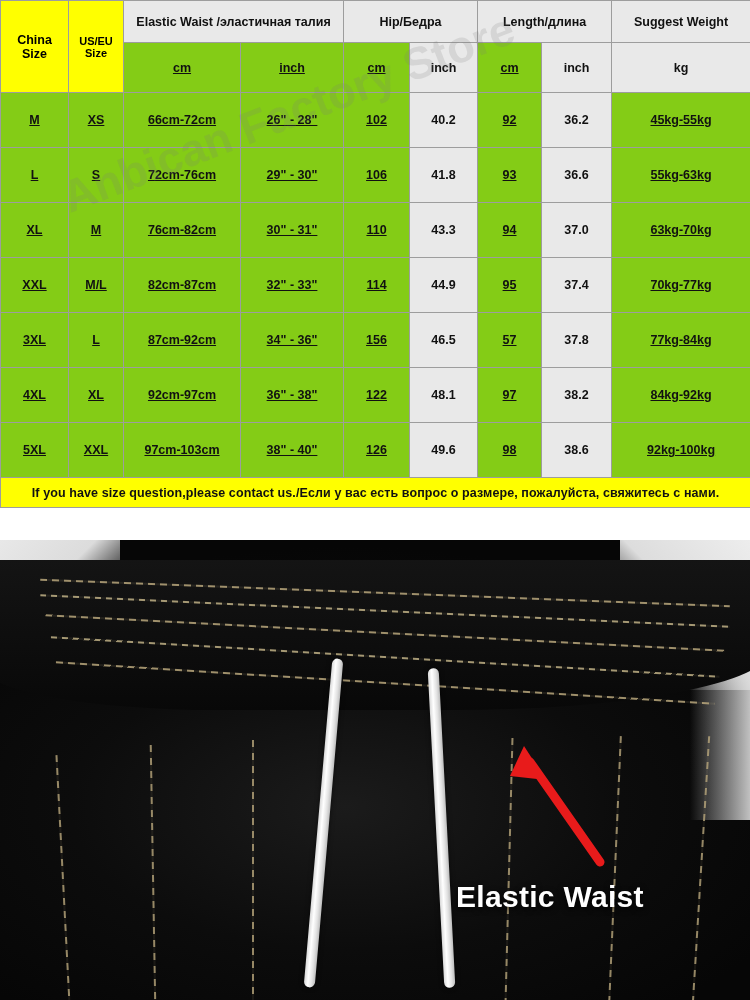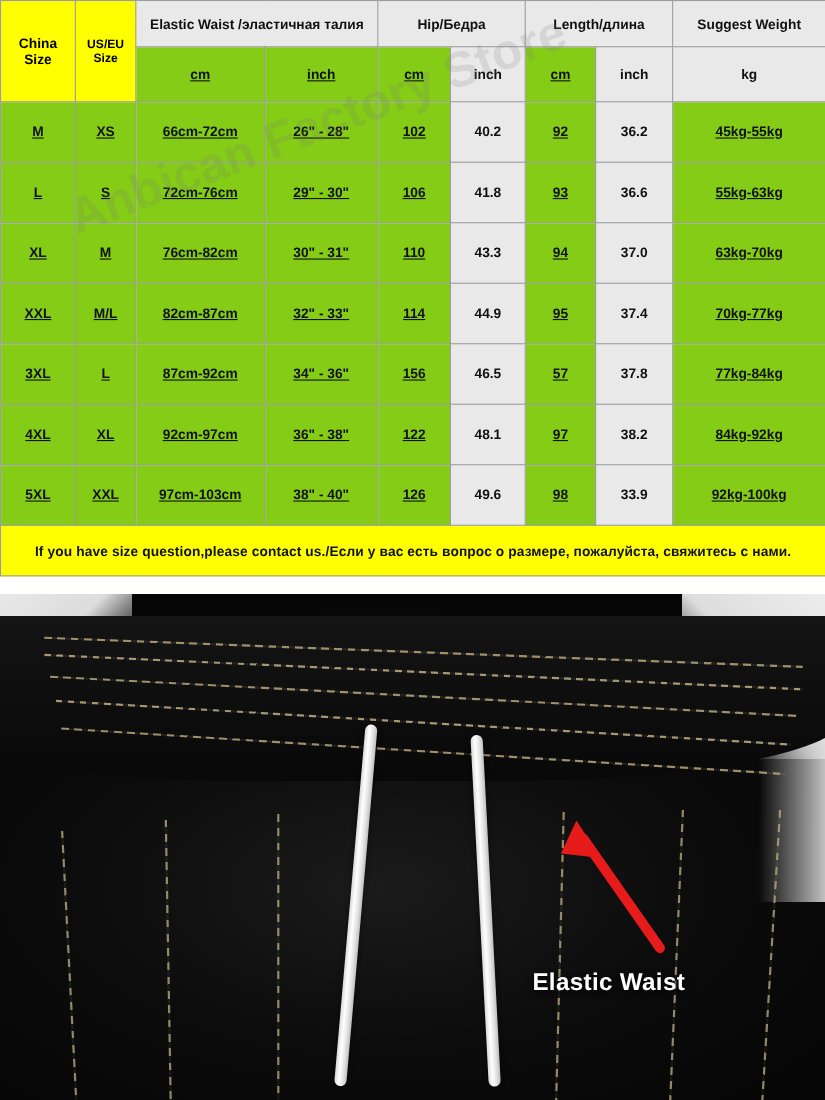--- a/index.html
+++ b/index.html
@@ -55,21 +55,21 @@
 
   .r-head1 td { height: 42px; }
   .r-head2 td { height: 50px; }
   .r-body td  { height: 55px; }
 
   .note-row td {
     background: #ffff00;
     color: #111;
     font-size: 11.6px;
     font-weight: bold;
-    height: 46px;
+    height: 30px;
     letter-spacing: 0.1px;
   }
 
   
   .watermark {
     position: absolute;
     left: 0; top: 0;
     width: 750px; height: 540px;
     pointer-events: none;
     overflow: hidden;
@@ -150,22 +150,22 @@
   }
 
   
   .arrow {
     position: absolute;
     left: 500px; top: 200px;
     width: 120px; height: 130px;
   }
   .callout {
     position: absolute;
-    left: 484px; top: 340px;
-    font-size: 22px;
+    left: 456px; top: 340px;
+    font-size: 30px;
     font-weight: bold;
     color: #ffffff;
     letter-spacing: 0.3px;
     text-shadow: 0 2px 6px rgba(0,0,0,0.9);
   }
 </style>
 </head>
 <body>
 
 <div id="page">
@@ -277,21 +277,21 @@
           <td class="white red">84kg-92kg</td>
         </tr>
         <tr class="r-body">
           <td class="white red">5XL</td>
           <td class="white">XXL</td>
           <td class="white red">97cm-103cm</td>
           <td class="white">38" - 40"</td>
           <td class="white">126</td>
           <td class="grey">49.6</td>
           <td class="white">98</td>
-          <td class="grey">33.9</td>
+          <td class="grey">38.6</td>
           <td class="white red">92kg-100kg</td>
         </tr>
 
         <tr class="note-row">
           <td colspan="9">If you have size question,please contact us./Если у вас есть вопрос о размере, пожалуйста, свяжитесь с нами.</td>
         </tr>
       </tbody>
     </table>
 
     <div class="watermark">

